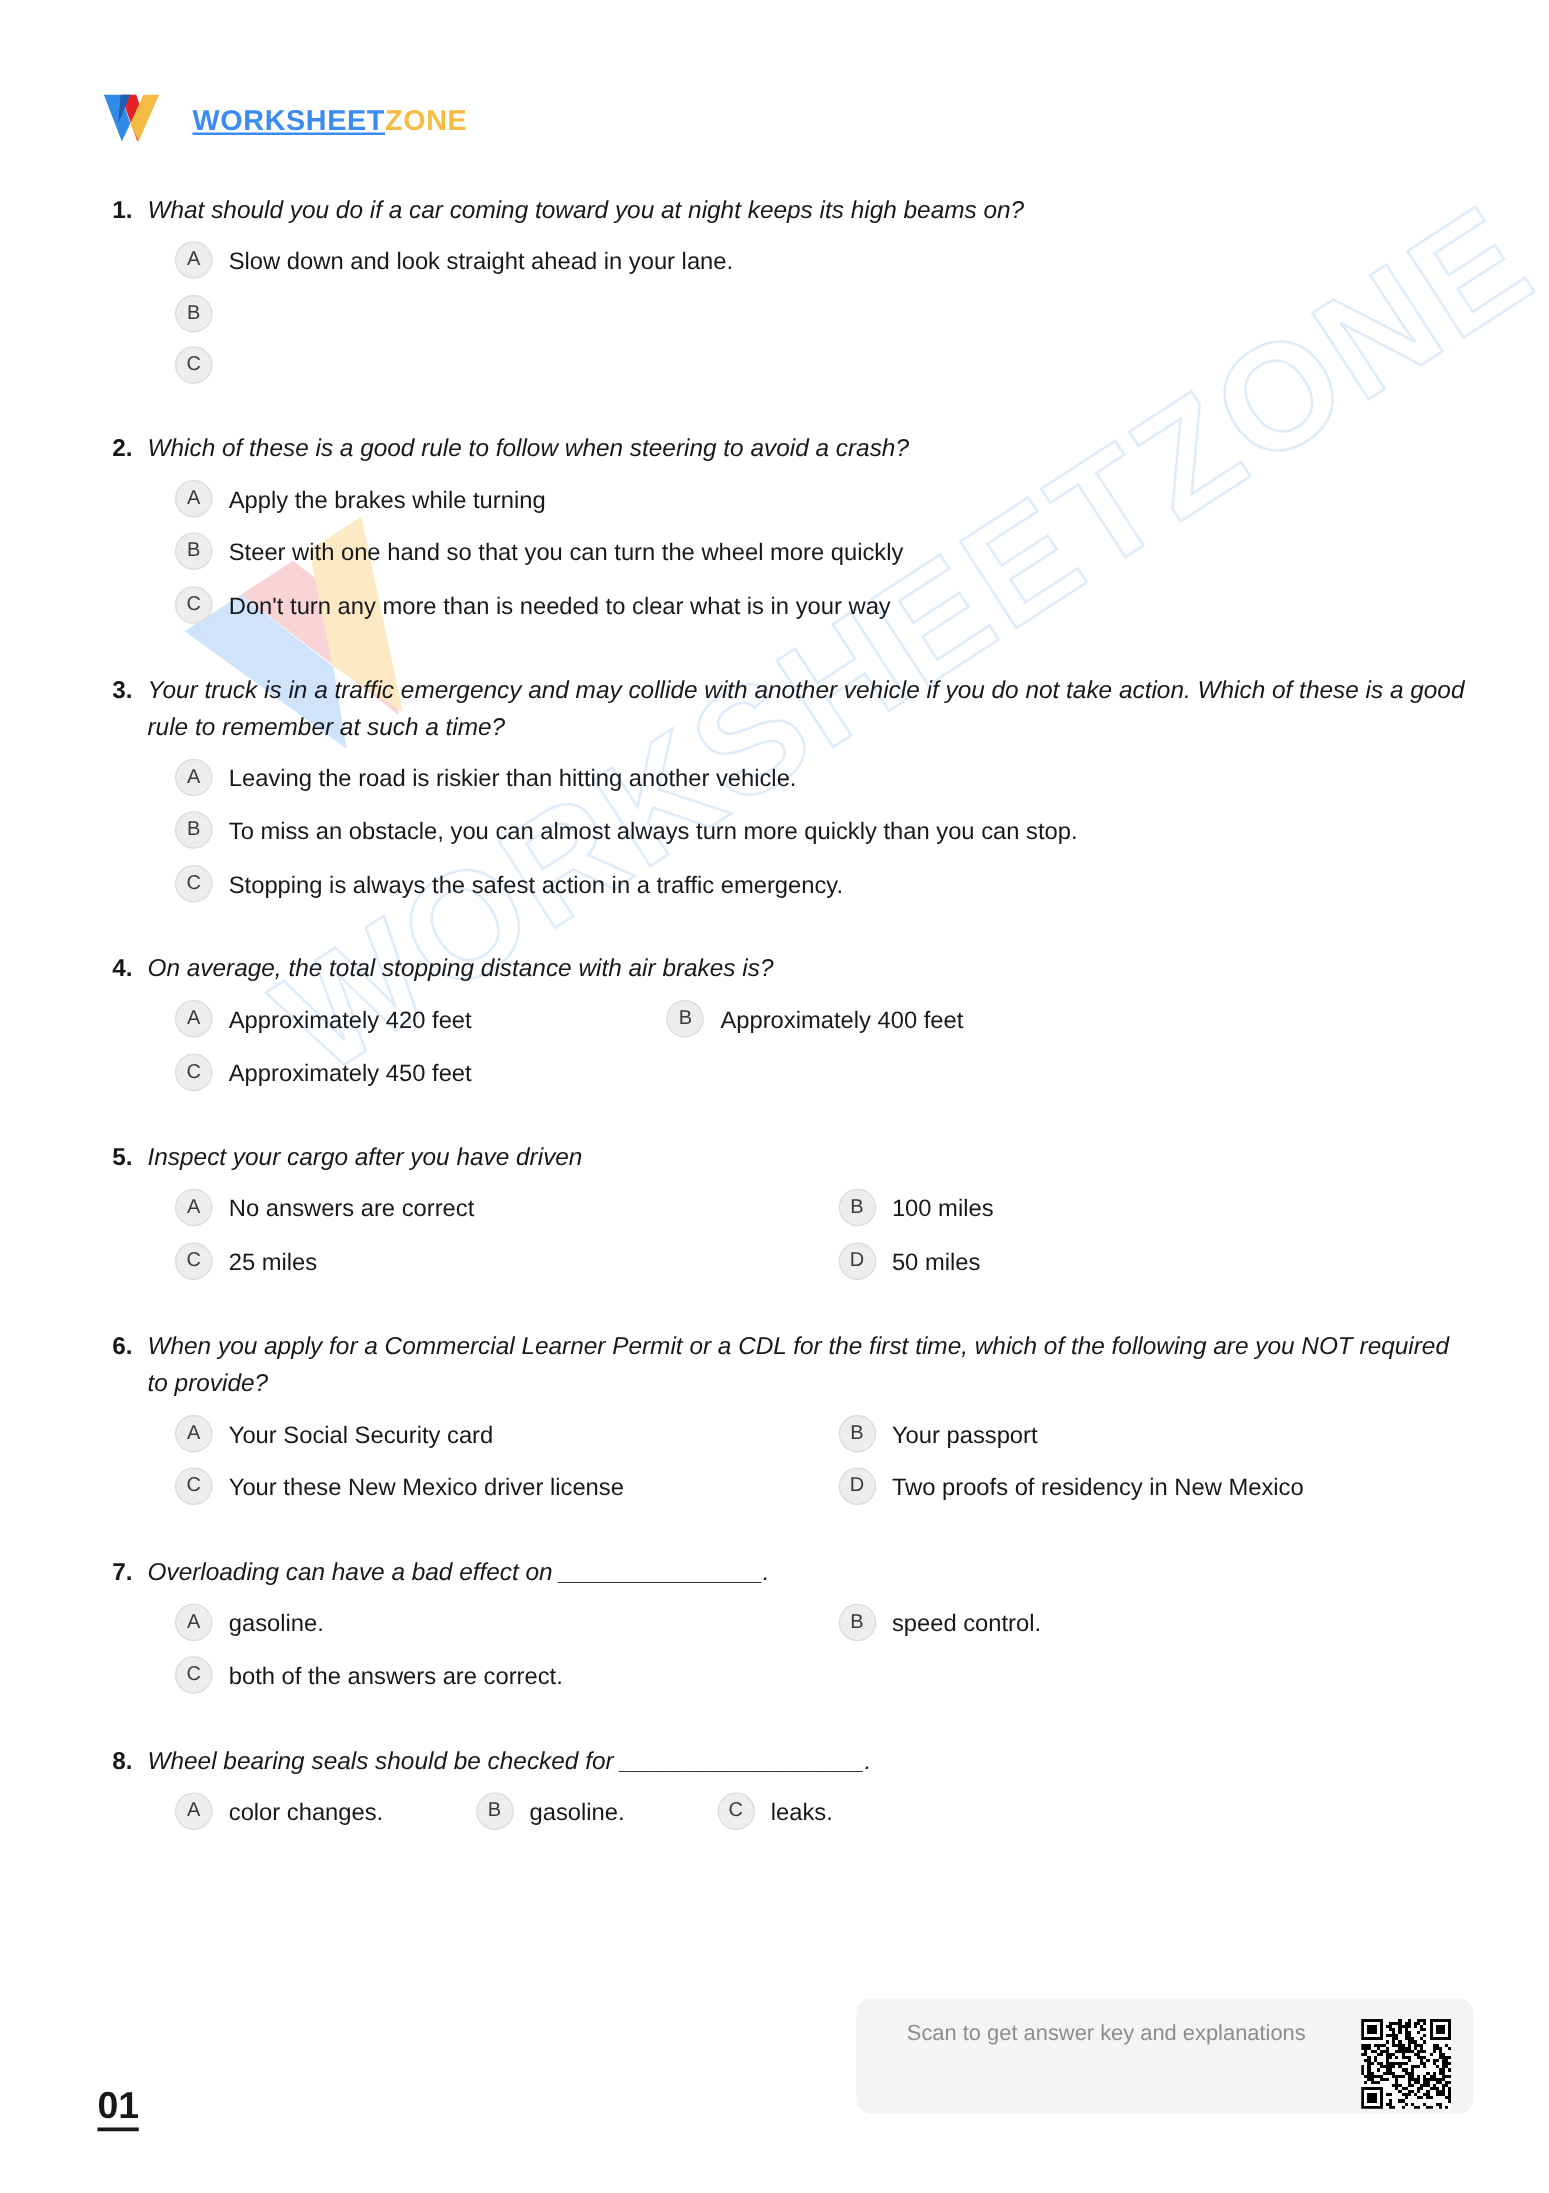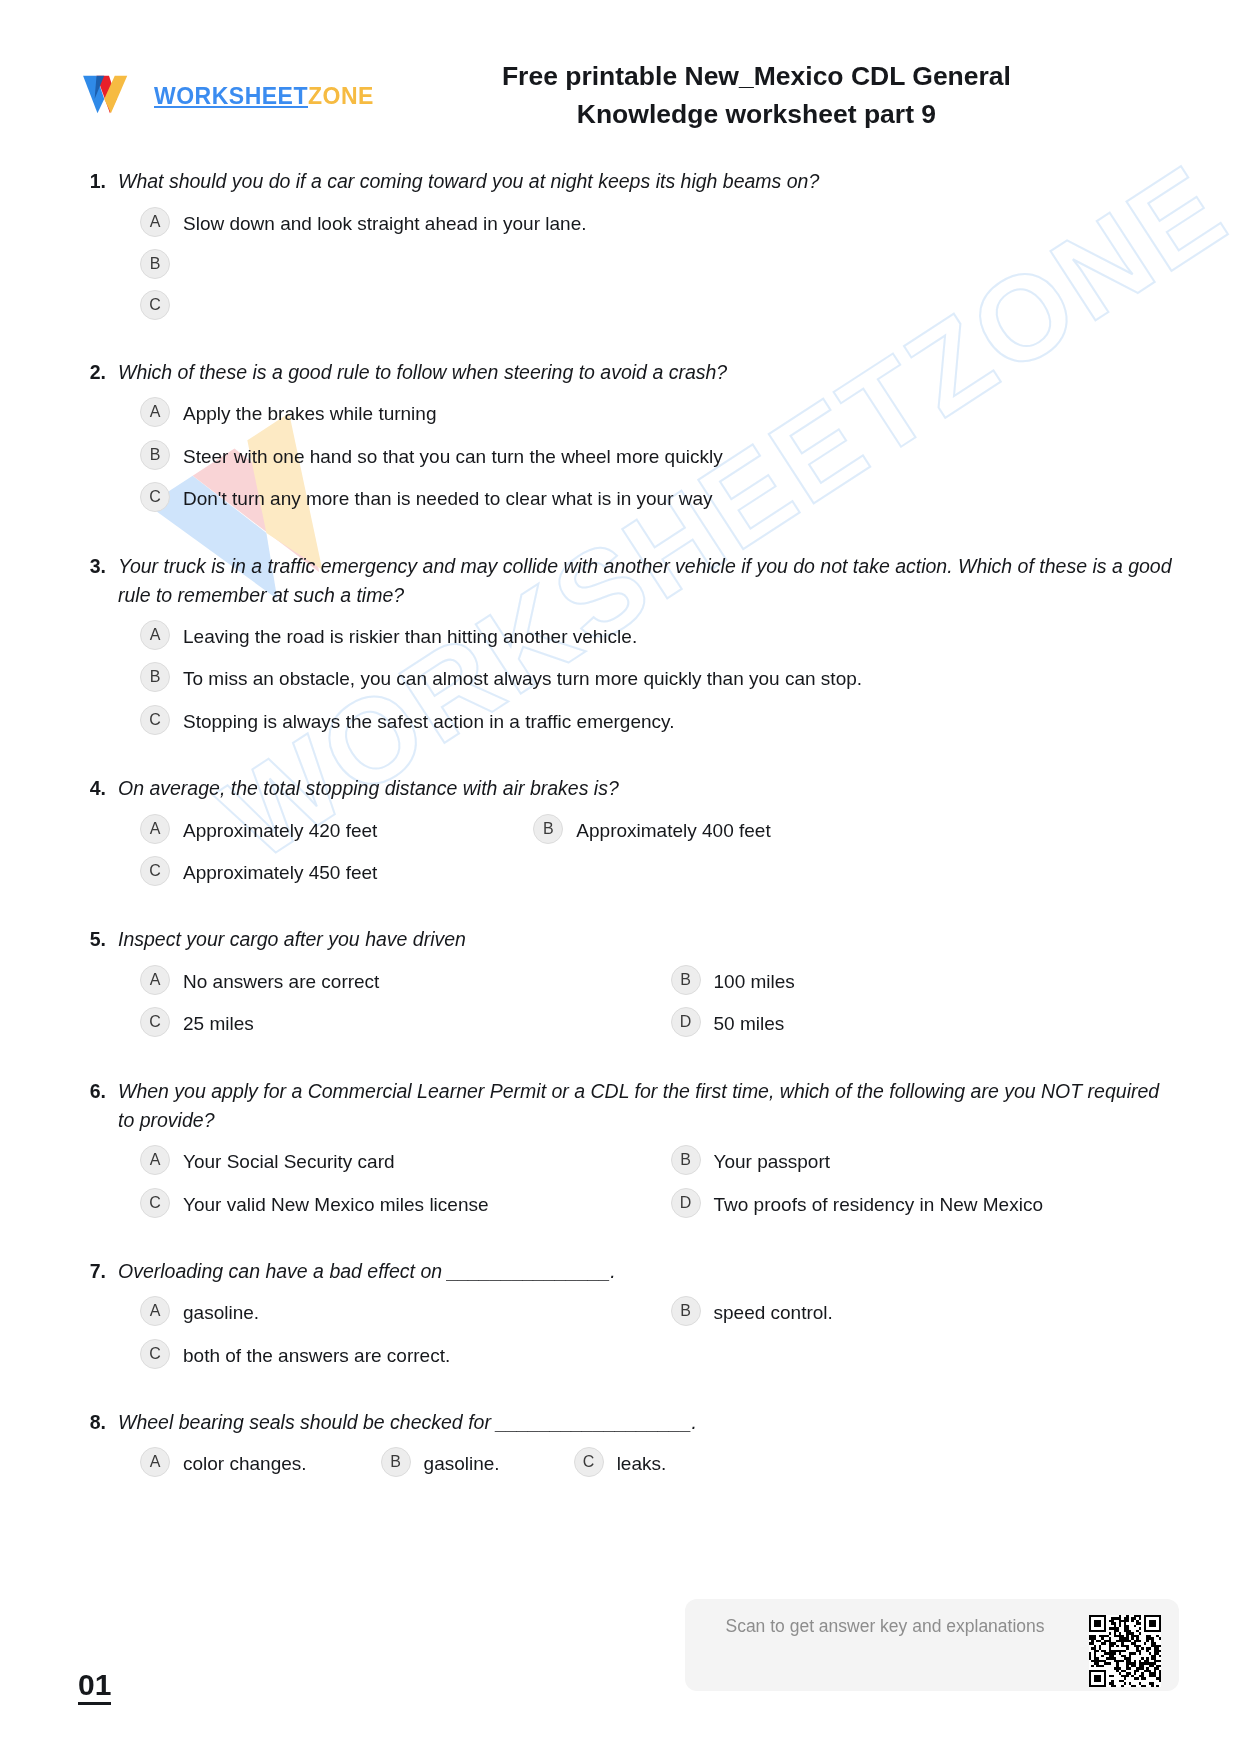--- a/index.html
+++ b/index.html
@@ -214,21 +214,20 @@
       <svg class="logo-mark" viewBox="0 0 120 100">
         <path d="M6 8 L36 86 L50 56 L34 8 Z" fill="#2f8ae8"></path>
         <path d="M34 8 L62 86 L76 56 L60 8 Z" fill="#e8202a"></path>
         <path d="M30 56 L50 8 L34 8 Z" fill="#1c5fae"></path>
         <path d="M72 8 L98 8 L64 86 L50 56 Z" fill="#f6bb42"></path>
       </svg>
       <div class="logo-word">
         <span class="lw-blue">WORKSHEET</span><span class="lw-yellow">ZONE</span>
       </div>
     </div>
-    <h1 class="title">Free printable New_Mexico CDL General Knowledge worksheet part 9</h1>
   </div>
 
   <div class="content" id="questions">
       <div class="q">
         <div class="q-num">1.</div>
         <div class="q-body">
           <div class="q-text">What should you do if a car coming toward you at night keeps its high beams on?</div>
           <div class="opts stack">
             <div class="opt">
               <span class="bubble">A</span>
@@ -335,21 +334,21 @@
             <div class="opt">
               <span class="bubble">A</span>
               <span class="opt-text">Your Social Security card</span>
             </div>
             <div class="opt">
               <span class="bubble">B</span>
               <span class="opt-text">Your passport</span>
             </div>
             <div class="opt">
               <span class="bubble">C</span>
-              <span class="opt-text">Your valid New Mexico miles license</span>
+              <span class="opt-text">Your these New Mexico driver license</span>
             </div>
             <div class="opt">
               <span class="bubble">D</span>
               <span class="opt-text">Two proofs of residency in New Mexico</span>
             </div>
           </div>
         </div>
       </div>
       <div class="q">
         <div class="q-num">7.</div>

